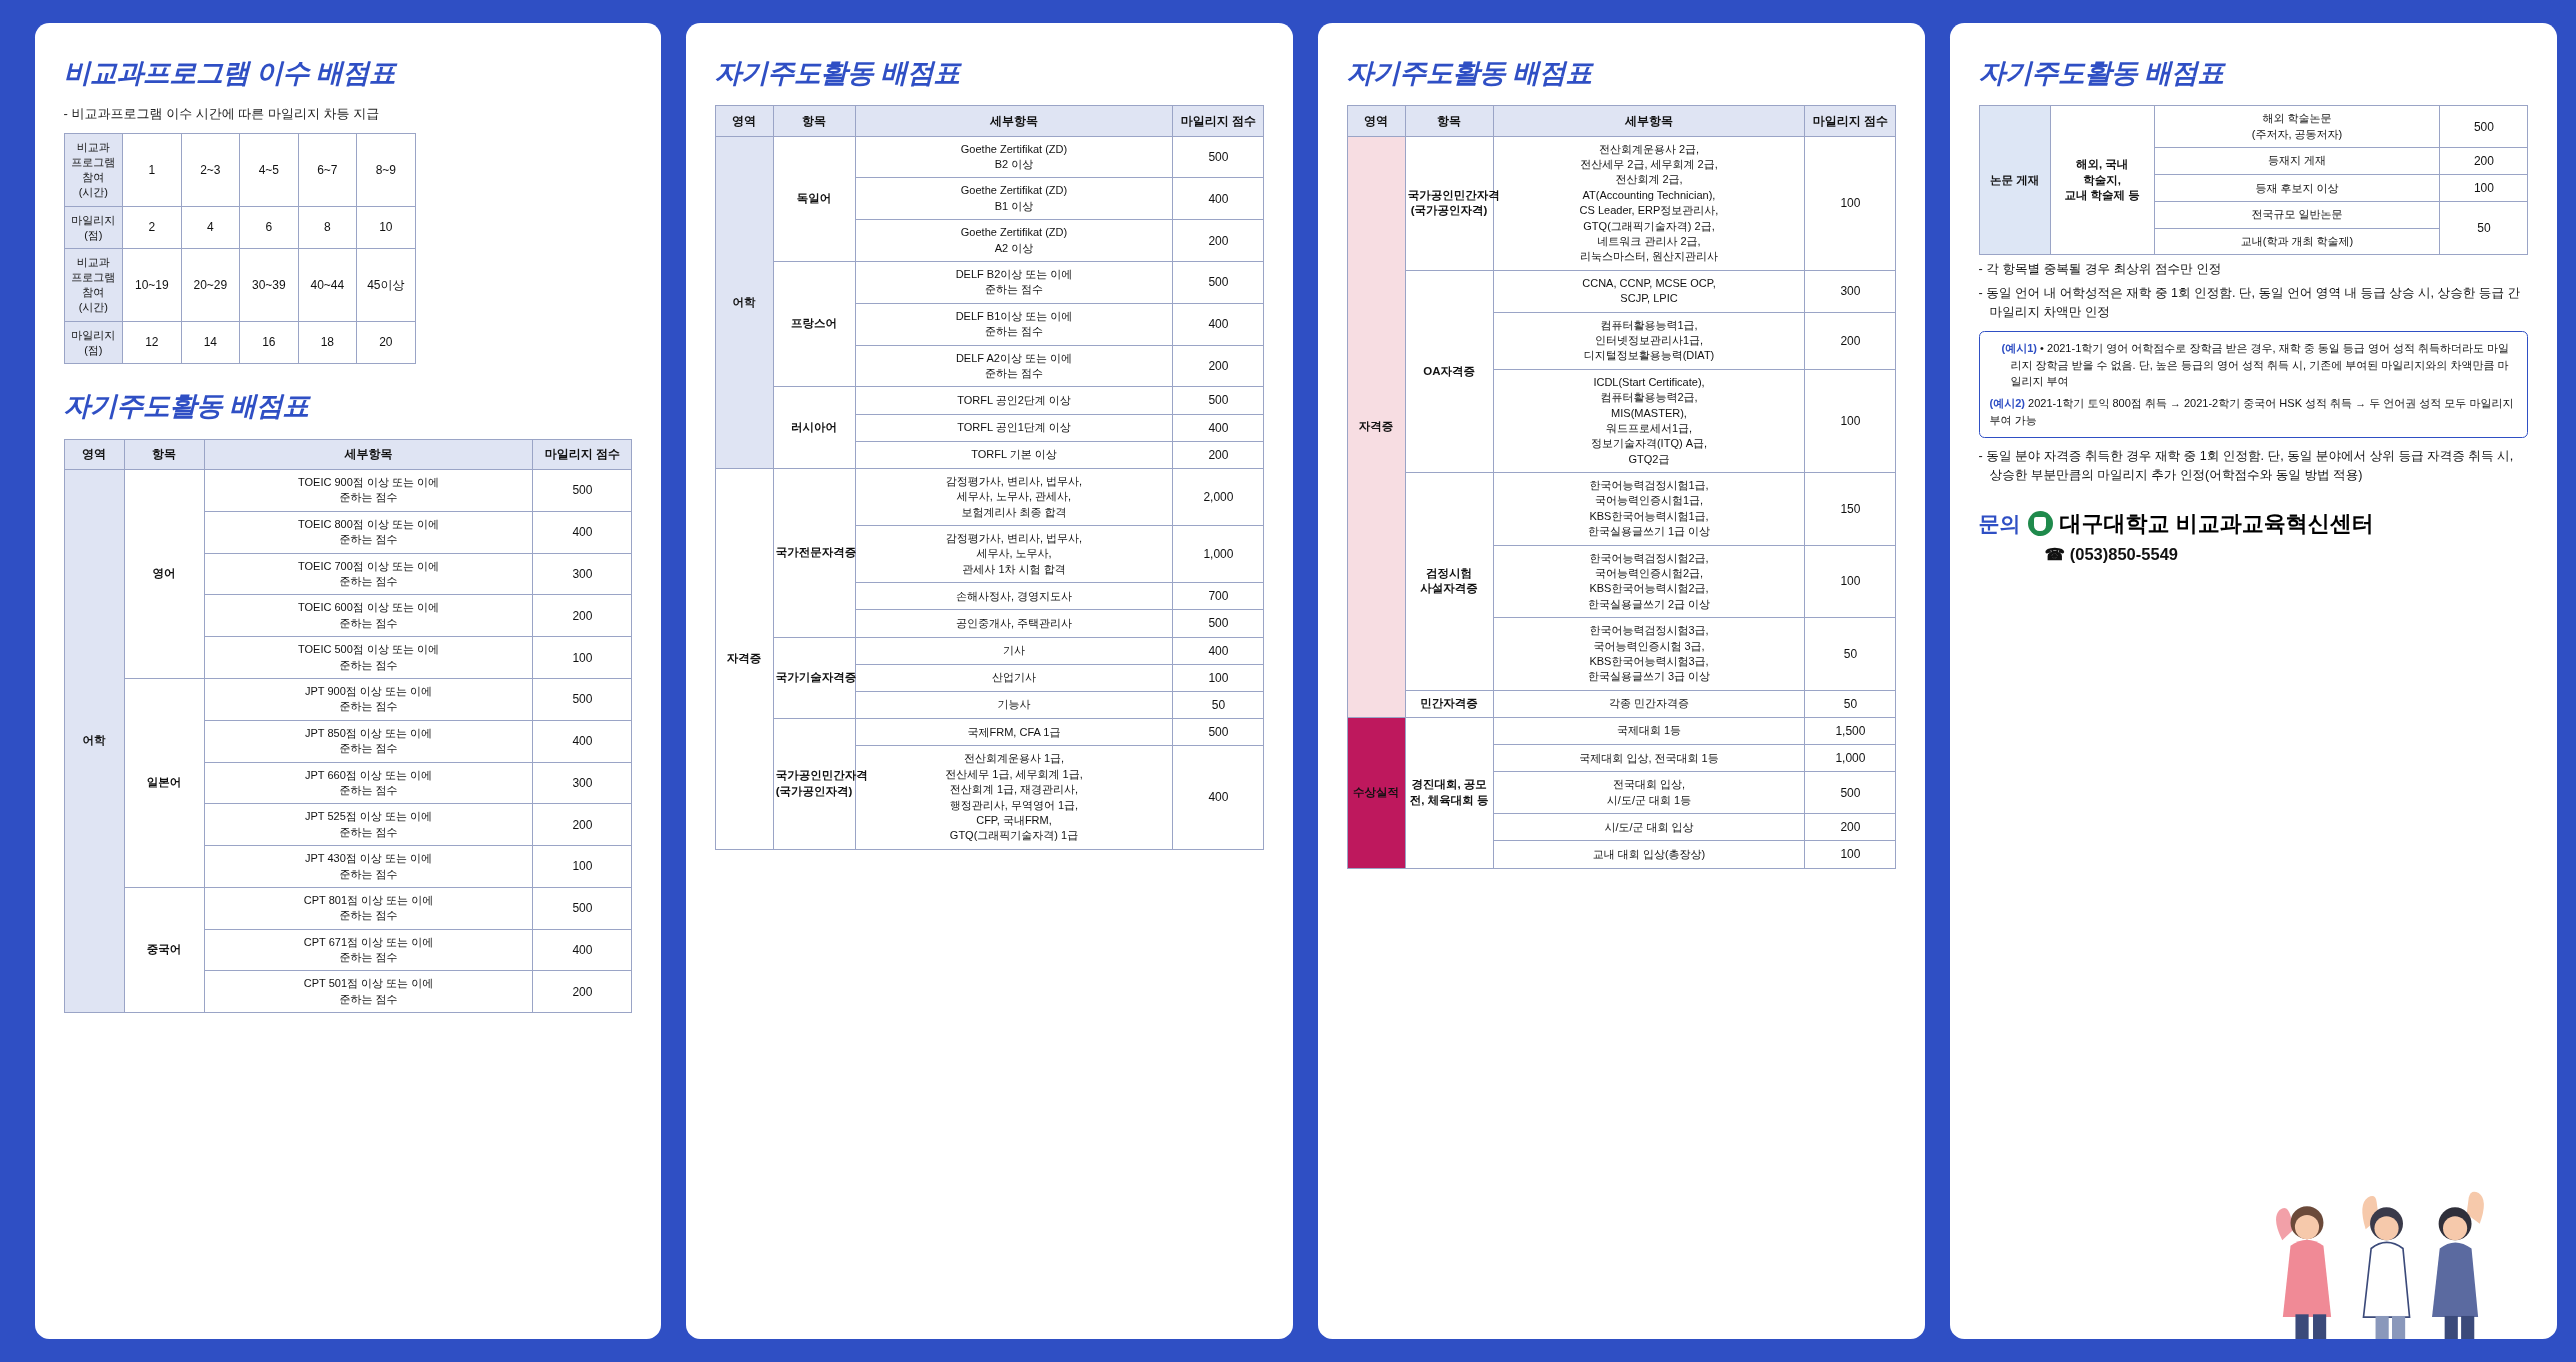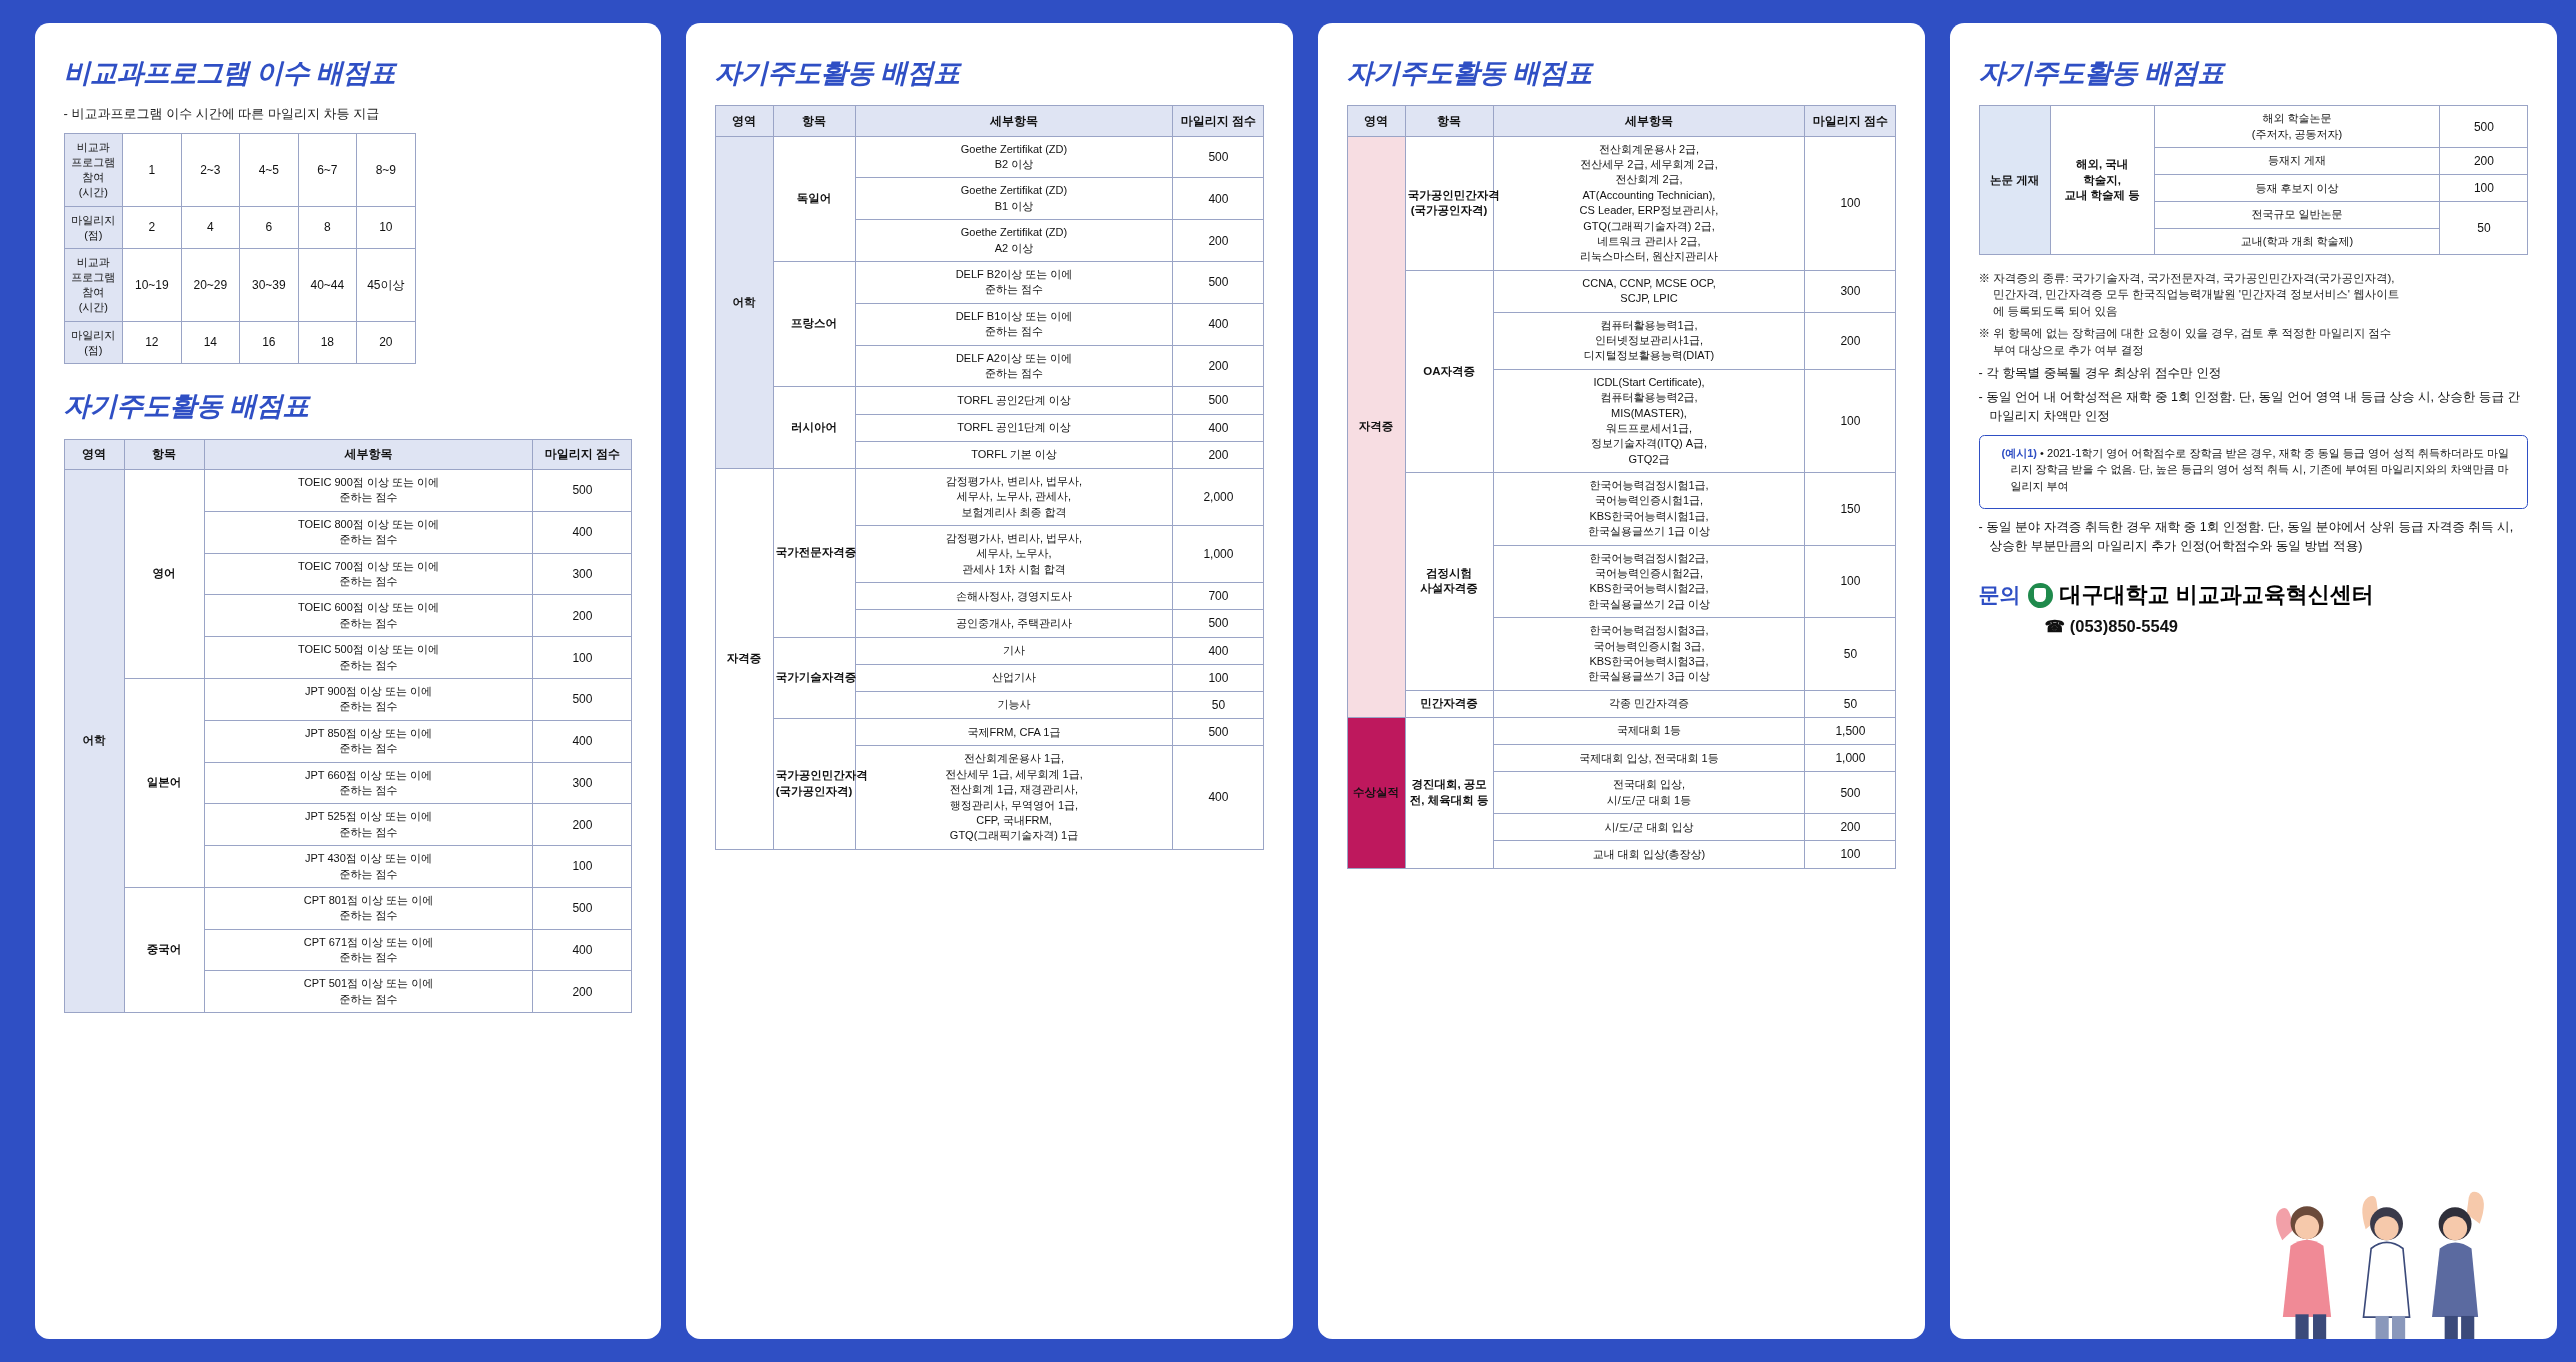--- a/index.html
+++ b/index.html
@@ -453,35 +453,32 @@
             <tr>
               <td class="detail">전국규모 일반논문</td>
               <td class="score" rowspan="2">50</td>
             </tr>
             <tr>
               <td class="detail">교내(학과 개최 학술제)</td>
             </tr>
           </tbody>
       </table>
 
-      <div class="footnotes" id="col4-footnotes">
-          <p>※ 자격증의 종류: 국가기술자격, 국가전문자격, 국가공인민간자격(국가공인자격),<br>민간자격, 민간자격증 모두 한국직업능력개발원 '민간자격 정보서비스' 웹사이트<br>에 등록되도록 되어 있음</p>
-          <p>※ 위 항목에 없는 장학금에 대한 요청이 있을 경우, 검토 후 적정한 마일리지 점수<br>부여 대상으로 추가 여부 결정</p>
-        </div>
 
 
       <div class="rules" id="col4-rules">
           <p>- 각 항목별 중복될 경우 최상위 점수만 인정</p>
           <p>- 동일 언어 내 어학성적은 재학 중 1회 인정함. 단, 동일 언어 영역 내 등급 상승 시, 상승한 등급 간 마일리지 차액만 인정</p>
         </div>
 
       <div class="example-box">
         <ul id="ex1-list">
             <li><span class="exlabel">(예시1)</span> • 2021-1학기 영어 어학점수로 장학금 받은 경우, 재학 중 동일 등급 영어 성적 취득하더라도 마일리지 장학금 받을 수 없음. 단, 높은 등급의 영어 성적 취득 시, 기존에 부여된 마일리지와의 차액만큼 마일리지 부여</li>
           </ul>
+        <div id="ex2-line"><span class="exlabel">(예시2)</span> 2021-1학기 토익 800점 취득 → 2021-2학기 중국어 HSK 성적 취득 → 두 언어권 성적 모두 마일리지 부여 가능</div>
       </div>
 
       <div class="rules" id="col4-rules2">
           <p>- 동일 분야 자격증 취득한 경우 재학 중 1회 인정함. 단, 동일 분야에서 상위 등급 자격증 취득 시, 상승한 부분만큼의 마일리지 추가 인정(어학점수와 동일 방법 적용)</p>
         </div>
 
       <div class="contact">
         <span class="q">문의</span>
         <span class="logo-circle"></span>
         <span class="org">대구대학교 비교과교육혁신센터</span>

